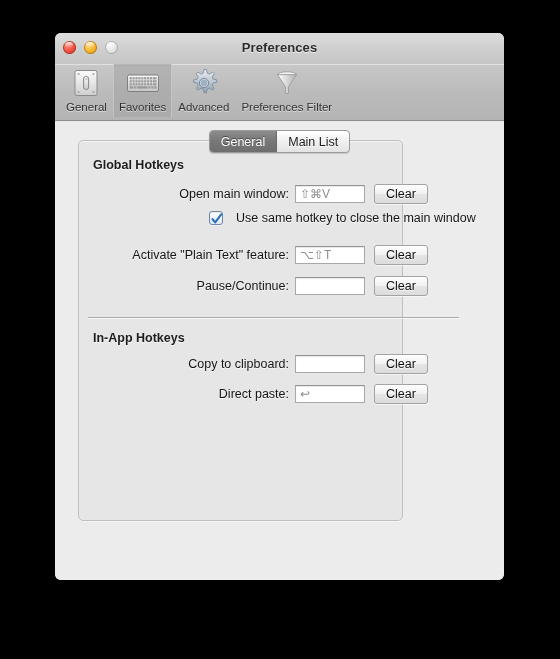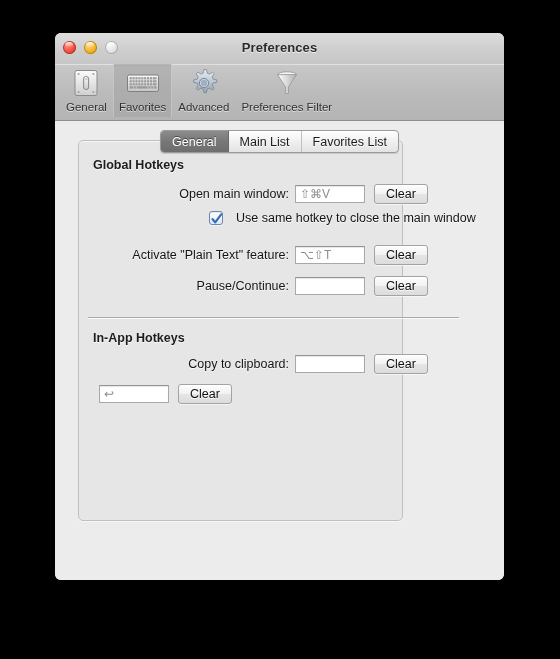--- a/index.html
+++ b/index.html
@@ -443,23 +443,20 @@
     <div id="body">
 
       <div id="tabbar">
         <div id="tabs">
           <div class="tab active">
             <span>General</span>
           </div>
           <div class="tab">
             <span>Main List</span>
           </div>
-          <div class="tab">
-            <span>Favorites List</span>
-          </div>
         </div>
       </div>
 
       <div id="tabbox">
 
         <div class="section-title" style="left:14px; top:17px;">Global Hotkeys</div>
 
         <div class="row" style="left:14px; top:43px; width:362px;">
           <div class="row-label" style="width:196px;">Open main window:</div>
           <div class="hotkey-field" style="margin-left:6px;">⇧⌘V</div>
@@ -491,20 +488,21 @@
 
         <div class="section-title" style="left:14px; top:190px;">In-App Hotkeys</div>
 
         <div class="row" style="left:14px; top:213px; width:362px;">
           <div class="row-label" style="width:196px;">Copy to clipboard:</div>
           <div class="hotkey-field" style="margin-left:6px;"></div>
           <div class="btn" style="margin-left:9px;">Clear</div>
         </div>
 
         <div class="row" style="left:14px; top:243px; width:362px;">
+          <div class="row-label" style="width:196px;">Direct paste:</div>
           <div class="hotkey-field" style="margin-left:6px;">↩</div>
           <div class="btn" style="margin-left:9px;">Clear</div>
         </div>
 
       </div>
 
 
     </div>
   </div>
 </div>

